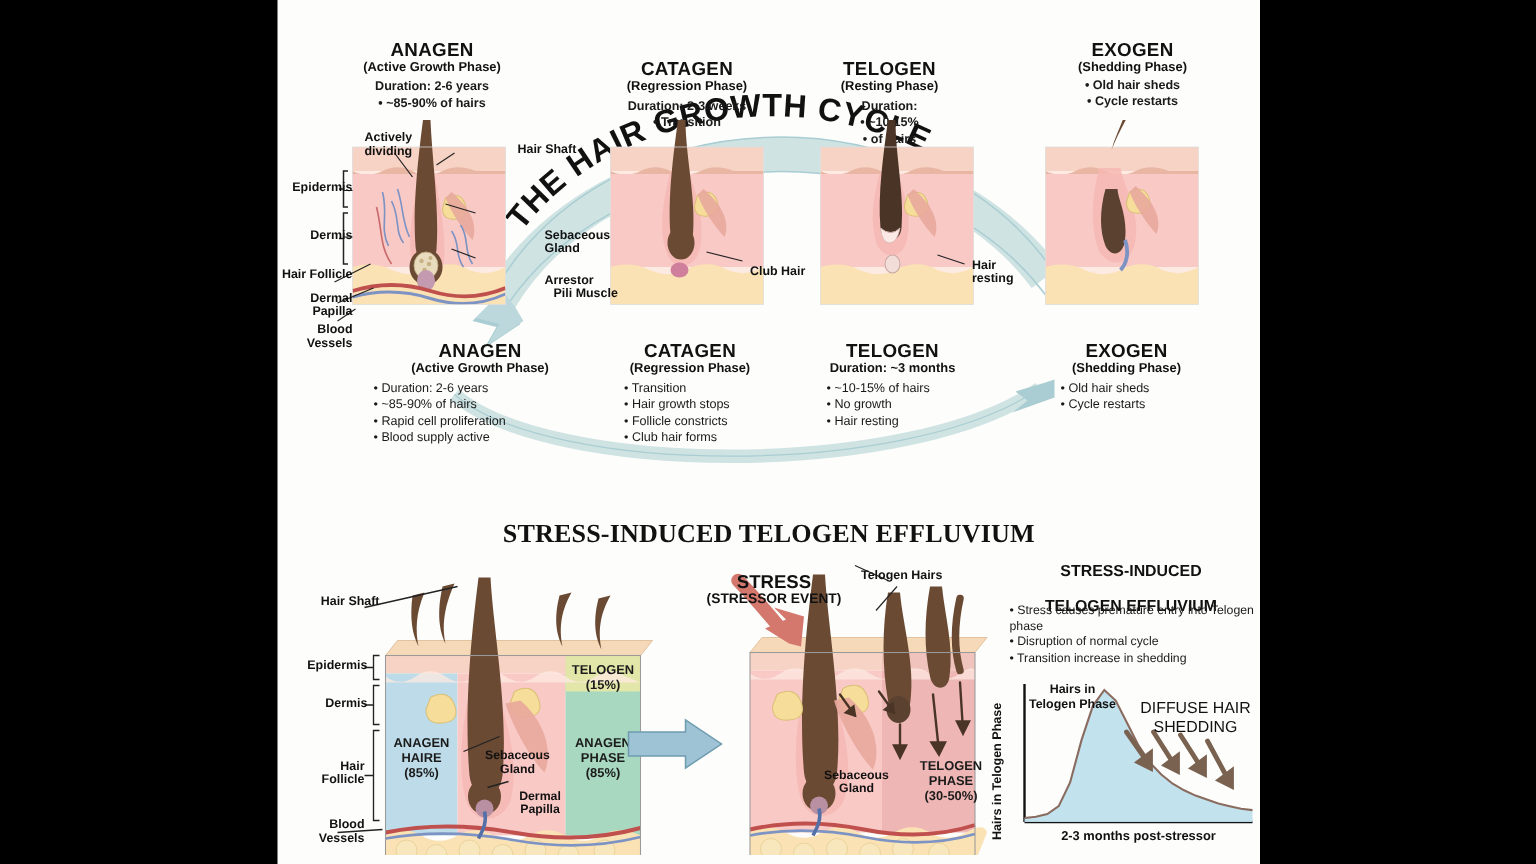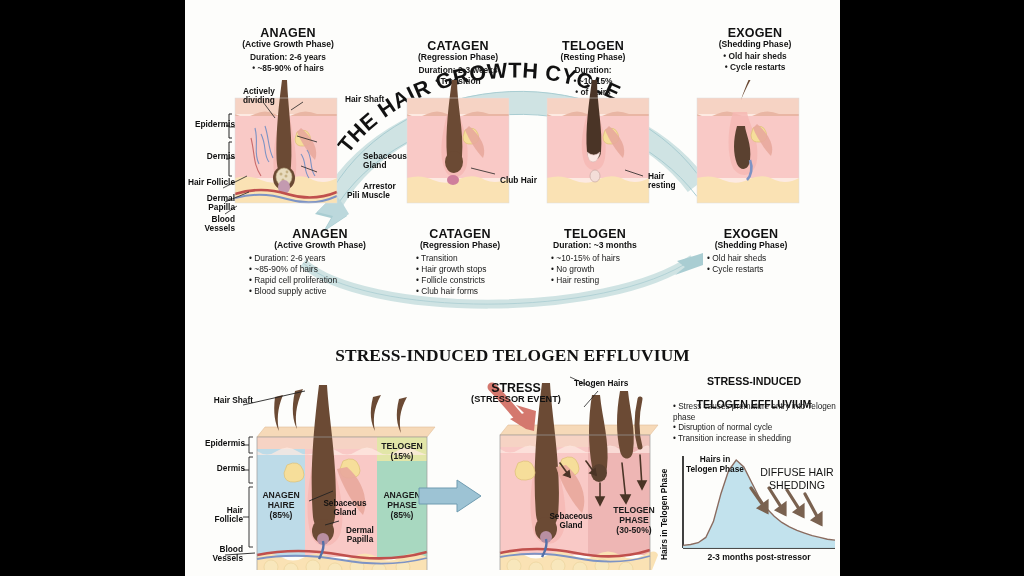--- a/index.html
+++ b/index.html
@@ -240,21 +240,21 @@
     <div class="abs lbl r" style="left:-22px; top:203px; width:72px;">Papilla</div>
     <div class="abs lbl r" style="left:-22px; top:215px; width:72px;">Blood</div>
     <div class="abs lbl r" style="left:-22px; top:224px; width:72px;">Vessels</div>
 
     <div class="abs lbl" style="left:58px; top:87px;">Actively</div>
     <div class="abs lbl" style="left:58px; top:96px;">dividing</div>
     <div class="abs lbl" style="left:160px; top:95px;">Hair Shaft</div>
     <div class="abs lbl" style="left:178px; top:152px;">Sebaceous</div>
     <div class="abs lbl" style="left:178px; top:161px;">Gland</div>
     <div class="abs lbl" style="left:178px; top:182px;">Arrestor</div>
-    <div class="abs lbl" style="left:162px; top:191px;">Pili Muscle</div>
+    <div class="abs lbl" style="left:184px; top:191px;">Pili Muscle</div>
     <div class="abs lbl" style="left:315px; top:176px;">Club Hair</div>
     <div class="abs lbl" style="left:463px; top:172px;">Hair</div>
     <div class="abs lbl" style="left:463px; top:181px;">resting</div>
 
     <svg class="abs" style="left:0; top:225px;" width="655" height="85" viewBox="0 0 655 85">
       <path d="M118,38 C180,92 420,95 508,34" fill="none" stroke="#cfe3e3" stroke-width="9"></path>
       <path d="M118,38 C180,92 420,95 508,34" fill="none" stroke="#a9cdd2" stroke-width=".8"></path>
       <polygon points="512,30 492,36 500,42 490,50 518,40 518,28" fill="#a9cdd2"></polygon>
     </svg>
 

